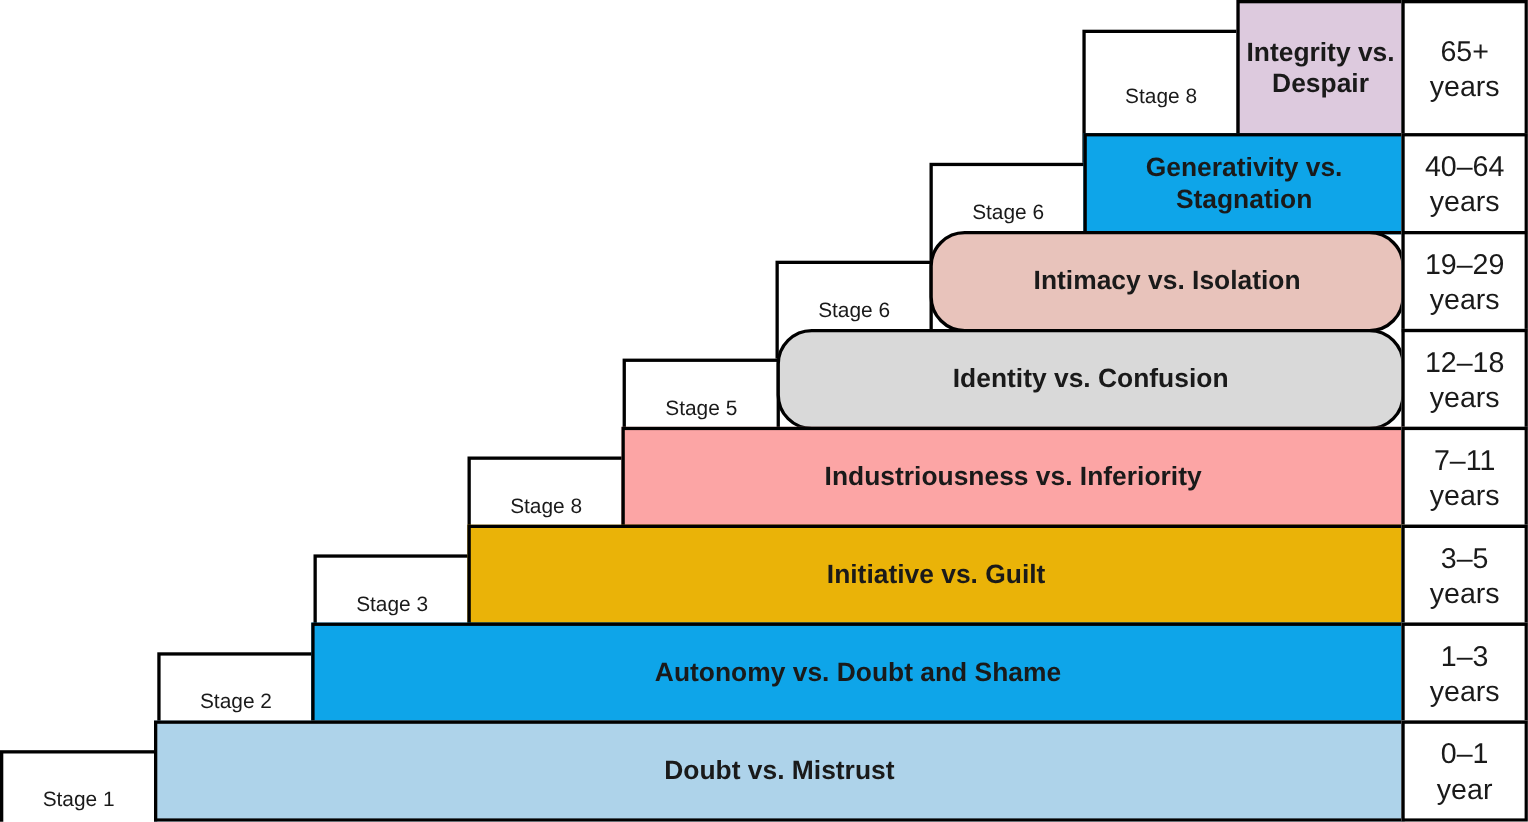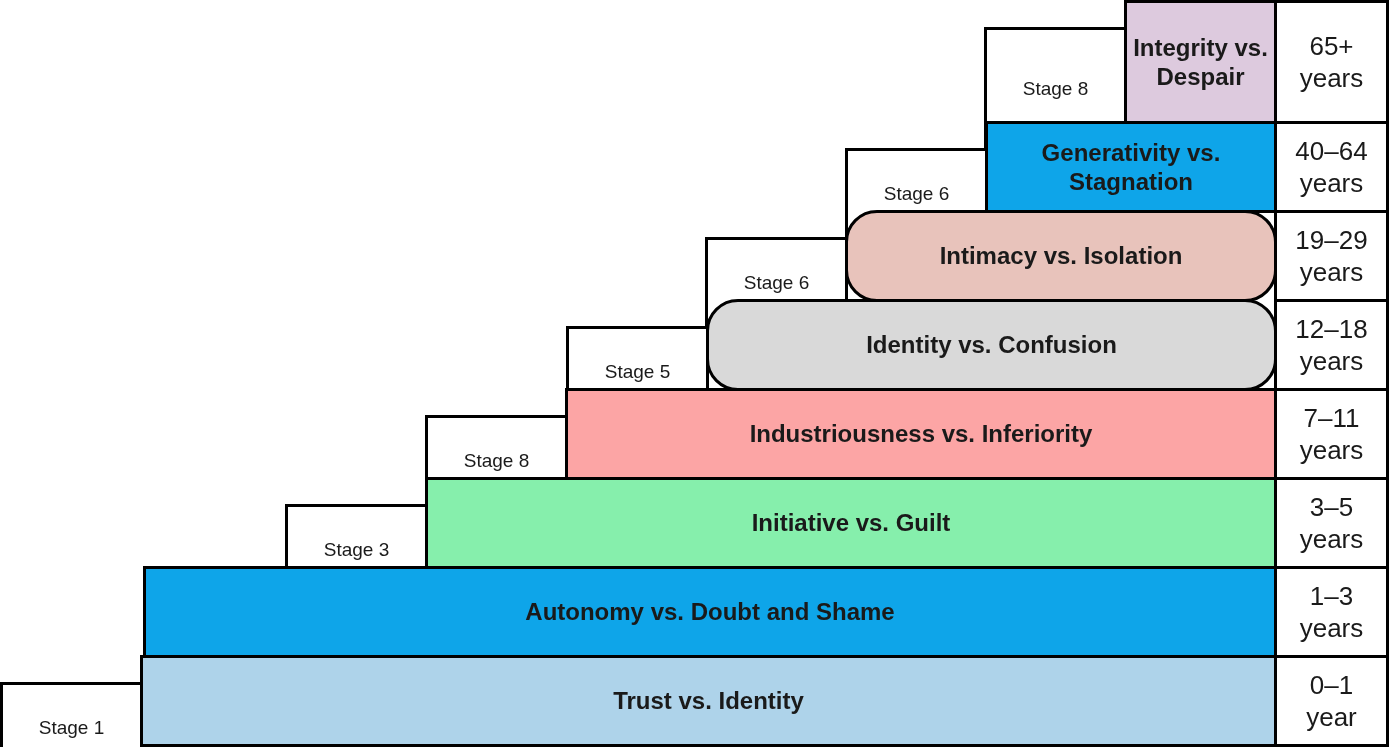--- a/index.html
+++ b/index.html
@@ -103,30 +103,31 @@
   <div class="row row-4">
     <div class="spacer"></div>
     <div class="cell stage-cell">Stage 8</div>
     <div class="cell conflict-cell" style="background-color: #fca5a5;">Industriousness vs. Inferiority</div>
     <div class="cell age-cell">7–11 years</div>
   </div>
 
   <div class="row row-3">
     <div class="spacer"></div>
     <div class="cell stage-cell">Stage 3</div>
-    <div class="cell conflict-cell" style="background-color: #86efac;">Initiative vs. Guilt</div>
+    <div class="cell conflict-cell" style="background-color: #eab308;">Initiative vs. Guilt</div>
     <div class="cell age-cell">3–5 years</div>
   </div>
 
   <div class="row row-2">
     <div class="spacer"></div>
+    <div class="cell stage-cell">Stage 2</div>
     <div class="cell conflict-cell" style="background-color: #0ea5e9;">Autonomy vs. Doubt and Shame</div>
     <div class="cell age-cell">1–3 years</div>
   </div>
 
   <div class="row row-1">
     <div class="spacer"></div>
     <div class="cell stage-cell">Stage 1</div>
-    <div class="cell conflict-cell" style="background-color: rgb(174, 211, 234);">Trust vs. Identity</div>
+    <div class="cell conflict-cell" style="background-color: rgb(174, 211, 234);">Doubt vs. Mistrust</div>
     <div class="cell age-cell">0–1 year</div>
   </div>
 
 </div>
 
 </body></html>

